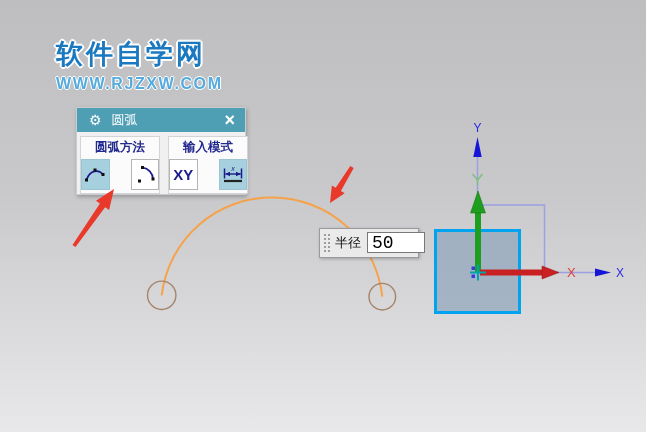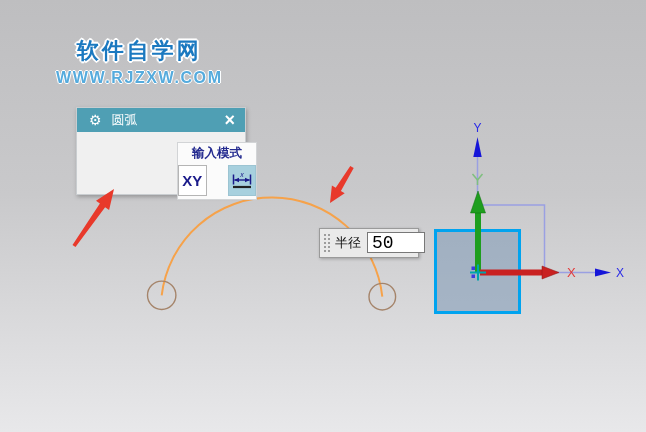--- a/index.html
+++ b/index.html
@@ -3,23 +3,23 @@
 <meta charset="utf-8">
 <style>
   html,body{margin:0;padding:0;}
   body{font-family:"Liberation Sans","DejaVu Sans",sans-serif;}
   .stage{position:relative;width:646px;height:432px;overflow:hidden;
     background:linear-gradient(180deg,#bebec0 0%,#c9c9cb 45%,#e8e8ea 100%);}
   svg{position:absolute;left:0;top:0;pointer-events:none;}
 
   
   .logo{position:absolute;left:56px;top:36px;z-index:2;}
-  .logo-title{font-size:22px;font-weight:bold;color:#1b79c0;letter-spacing:3px;
+  .logo-title{font-size:27px;font-weight:bold;color:#1b79c0;letter-spacing:3px;
     text-shadow:-2px 0 0 #fff,2px 0 0 #fff,0 -2px 0 #fff,0 2px 0 #fff,
-      -1px -1px 0 #fff,1px -1px 0 #fff,-1px 1px 0 #fff,1px 1px 0 #fff;text-align:center;}
+      -1px -1px 0 #fff,1px -1px 0 #fff,-1px 1px 0 #fff,1px 1px 0 #fff;}
   .logo-url{margin-top:3px;font-size:16px;font-weight:bold;color:#55abdd;letter-spacing:1.6px;
     text-shadow:-1px 0 0 #fff,1px 0 0 #fff,0 -1px 0 #fff,0 1px 0 #fff;}
 
   
   .plane{position:absolute;left:434px;top:229px;width:87px;height:85px;box-sizing:border-box;
     border:3px solid #00a3ef;background:rgba(124,152,181,0.55);z-index:3;}
 
   .axes{z-index:4;}
   .sketch{z-index:4;}
 
@@ -28,21 +28,21 @@
     background:#f0f0f0;border:1px solid #c9cdd0;box-shadow:1px 2px 4px rgba(0,0,0,0.25);
     box-sizing:border-box;}
   .dialog-header{position:absolute;left:0;top:0;right:0;height:24px;background:#4f9fb4;
     display:flex;align-items:center;padding:0 8px;box-sizing:border-box;cursor:default;}
   .gear{color:#fff;font-size:14px;line-height:14px;margin-left:4px;}
   .dialog-title{color:#fff;font-size:13px;margin-left:10px;flex:1;}
   .dialog-close{color:#fff;font-size:18px;font-weight:bold;line-height:16px;
     background:none;border:none;padding:0 2px;cursor:pointer;font-family:inherit;}
   .group{position:absolute;top:28px;height:58px;width:80px;background:#fbfbfb;
     border:1px solid #d2d4d6;box-sizing:border-box;}
-  .group1{left:3px;} .group2{left:100px;margin-top:6px;}
+  .group1{left:3px;} .group2{left:91px;}
   .group-label{text-align:center;color:#232a8f;font-size:12.5px;font-weight:600;margin-top:2px;}
   .btn-row{display:flex;justify-content:center;gap:21px;margin-top:3px;}
   .tbtn{width:32px;height:31px;display:flex;align-items:center;justify-content:center;
     background:#fff;border:1px solid #b5b5b5;box-sizing:border-box;padding:0;cursor:pointer;}
   .tbtn.sel{background:#a7d0de;border-color:#9cc4d2;}
   .xy-text{color:#1b1b8a;font-size:15px;font-weight:bold;letter-spacing:0px;}
 
   
   .tooltip{position:absolute;left:319px;top:228px;width:100px;height:30px;z-index:7;
     background:#eaeaea;border:1px solid #9a9a9a;box-sizing:border-box;
@@ -103,20 +103,41 @@
     <circle cx="382.3" cy="296.7" r="13.3" fill="none" stroke="#a5846a" stroke-width="1.4"></circle>
   </svg>
 
   <div class="dialog">
     <div class="dialog-header">
       <span class="gear">⚙</span>
       <span class="dialog-title">圆弧</span>
       <button class="dialog-close">×</button>
     </div>
 
+    <div class="group group1">
+      <div class="group-label">圆弧方法</div>
+      <div class="btn-row">
+        <button class="tbtn sel">
+          <svg width="24" height="24" viewBox="0 0 24 24" style="position:static">
+            <path d="M3.5,17 C6.5,7.5 15.5,5.5 20,11.5" fill="none" stroke="#1b1b8a" stroke-width="1.7"></path>
+            <rect x="2" y="15.5" width="3" height="3" fill="#111"></rect>
+            <rect x="10.5" y="5.5" width="3" height="3" fill="#111"></rect>
+            <rect x="18.5" y="10" width="3" height="3" fill="#111"></rect>
+          </svg>
+        </button>
+        <button class="tbtn">
+          <svg width="24" height="24" viewBox="0 0 24 24" style="position:static">
+            <path d="M9.5,4.5 A12,12 0 0 1 20,16" fill="none" stroke="#1b1b8a" stroke-width="1.7"></path>
+            <rect x="8" y="3" width="3" height="3" fill="#111"></rect>
+            <rect x="18.5" y="14.5" width="3" height="3" fill="#111"></rect>
+            <rect x="5" y="16.5" width="3" height="3" fill="#111"></rect>
+          </svg>
+        </button>
+      </div>
+    </div>
 
     <div class="group group2">
       <div class="group-label">输入模式</div>
       <div class="btn-row">
         <button class="tbtn">
           <span class="xy-text">XY</span>
         </button>
         <button class="tbtn sel">
           <svg width="24" height="24" viewBox="0 0 24 24" style="position:static">
             <line x1="3.5" y1="5.5" x2="3.5" y2="15.5" stroke="#1b1b8a" stroke-width="1.5"></line>

